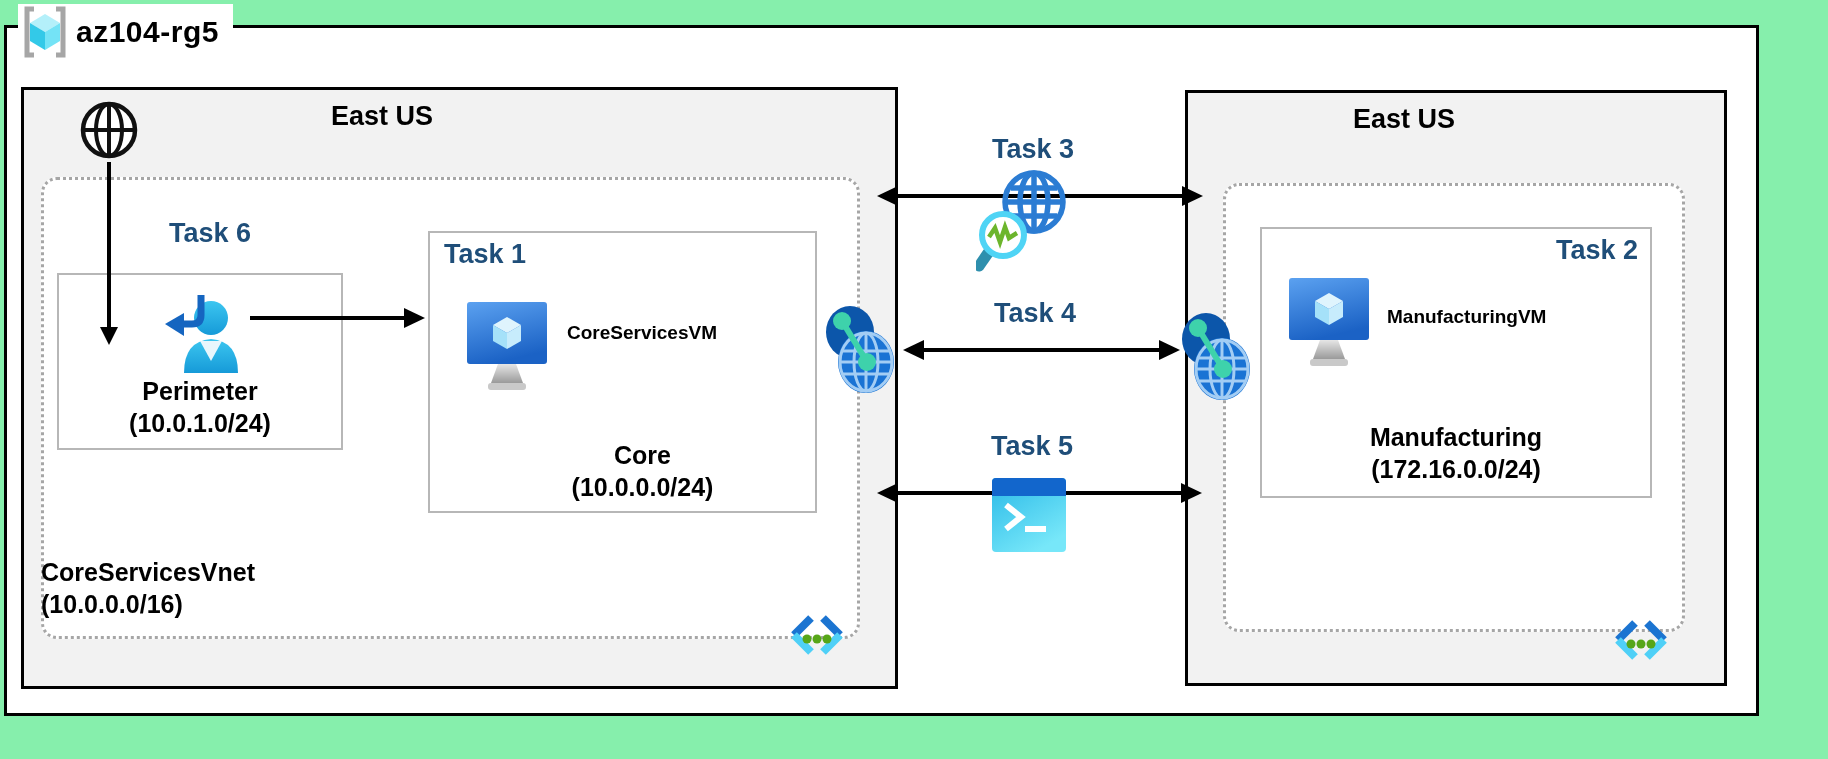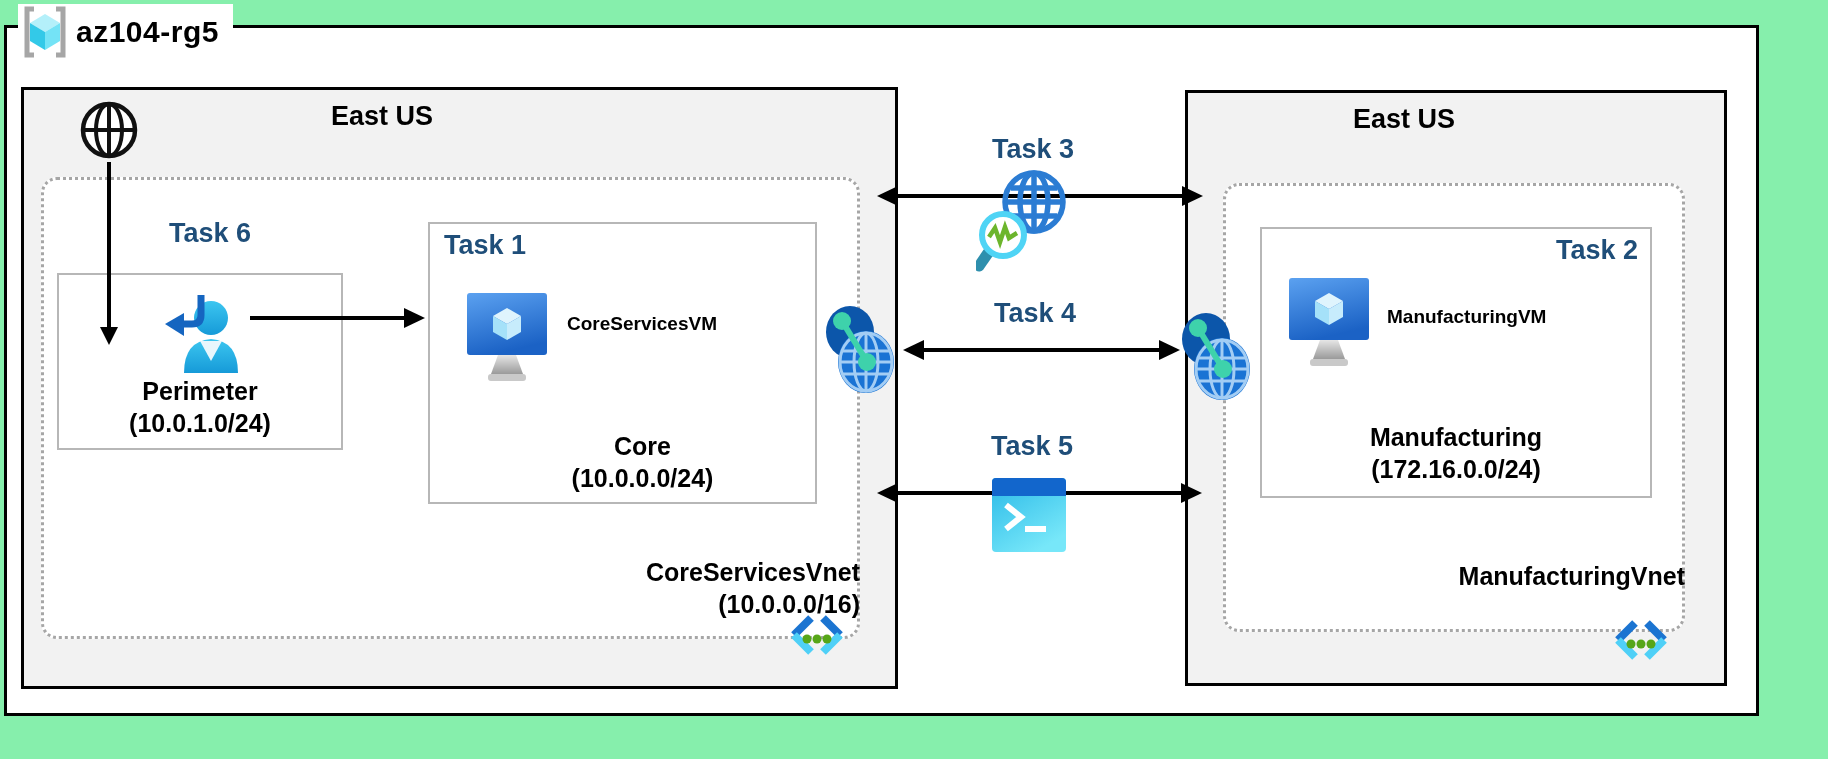--- a/index.html
+++ b/index.html
@@ -14,27 +14,27 @@
   .rg-name{font-size:30px;letter-spacing:0.5px;}
   .region{border:3px solid #000;background:#f2f2f2;box-sizing:border-box;z-index:1;}
   .region-left{left:21px;top:87px;width:877px;height:602px;}
   .region-right{left:1185px;top:90px;width:542px;height:596px;}
   .region-title{font-size:27px;transform:translateX(-50%);z-index:2;}
   .vnet{border:3px dotted #a6a6a6;border-radius:16px;background:#fff;box-sizing:border-box;z-index:2;}
   .vnet-left{left:41px;top:177px;width:819px;height:462px;}
   .vnet-right{left:1223px;top:183px;width:462px;height:449px;}
   .subnet-box{background:#fff;border:2px solid #b7b7b7;box-sizing:border-box;z-index:3;}
   .perimeter-box{left:57px;top:273px;width:286px;height:177px;display:flex;flex-direction:column;align-items:center;padding-top:14px;}
-  .task1-box{left:428px;top:222px;width:389px;height:282px;}
+  .task1-box{left:428px;top:231px;width:389px;height:282px;}
   .task2-box{left:1260px;top:227px;width:392px;height:271px;}
   .task-label{font-size:27px;color:#1f4e79;z-index:5;}
   .center-xy{transform:translate(-50%,-50%);}
   .t-24{font-size:25px;line-height:32px;text-align:center;}
   .t-27{font-size:19px;}
-  .vnet-caption{left:0;right:0;text-align:right;z-index:3;}
+  .vnet-caption{left:0;right:0;text-align:left;z-index:3;}
   
   .arrow{z-index:4;}
   .shaft-h{position:absolute;top:-2px;height:4px;background:#000;}
   .shaft-v{position:absolute;left:-2px;width:4px;background:#000;}
   .head-l{position:absolute;left:0;top:-10px;width:0;height:0;border-top:10px solid transparent;border-bottom:10px solid transparent;border-right:21px solid #000;}
   .head-r{position:absolute;right:0;top:-10px;width:0;height:0;border-top:10px solid transparent;border-bottom:10px solid transparent;border-left:21px solid #000;}
   .head-d{position:absolute;bottom:0;left:-9px;width:0;height:0;border-left:9px solid transparent;border-right:9px solid transparent;border-top:18px solid #000;}
   .icon{z-index:5;}
 </style>
 </head>
@@ -225,21 +225,20 @@
       <rect x="22" y="82" width="38" height="7" rx="3" fill="#c9c9c9"></rect>
     </svg>
     <div class="abs t-27" style="left:125px;top:77px;">ManufacturingVM</div>
     <div class="abs t-24" style="left:0;right:0;top:192px;">
       <div>Manufacturing</div>
       <div>(172.16.0.0/24)</div>
     </div>
   </div>
 
   <div class="abs t-24 vnet-caption" style="top:560px;left:1223px;width:462px;">
-    <div>ManufacturingVnet</div>
   </div>
   <svg class="abs icon" style="left:1612px;top:617px;" width="58" height="46" viewBox="0 0 58 46">
     <line x1="23" y1="6" x2="6" y2="23" stroke="#1b74d1" stroke-width="8"></line>
     <line x1="6" y1="23" x2="23" y2="40" stroke="#4fd0f7" stroke-width="8"></line>
     <line x1="35" y1="6" x2="52" y2="23" stroke="#1b74d1" stroke-width="8"></line>
     <line x1="52" y1="23" x2="35" y2="40" stroke="#4fd0f7" stroke-width="8"></line>
     <circle cx="19" cy="27" r="4.5" fill="#57a618"></circle>
     <circle cx="29" cy="27" r="4.5" fill="#57a618"></circle>
     <circle cx="39" cy="27" r="4.5" fill="#57a618"></circle>
   </svg>

